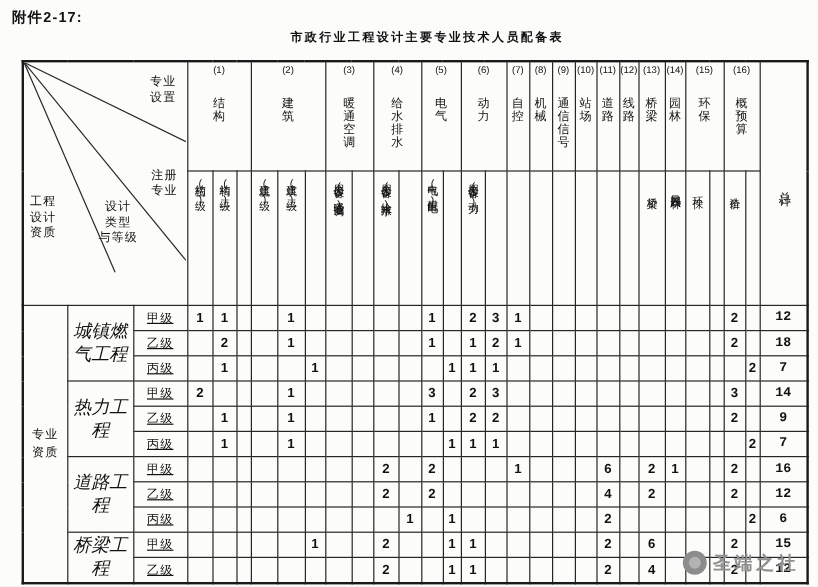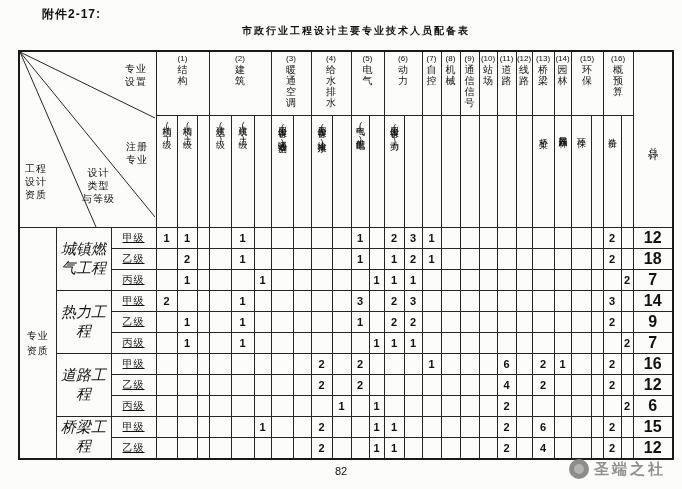--- a/index.html
+++ b/index.html
@@ -1,31 +1,31 @@
 <!DOCTYPE html>
 <html><head>
 <meta charset="utf-8">
 <style>
   html,body{margin:0;padding:0;background:#e8e8e8;}
   .page{position:relative;width:682px;height:489px;background:#fcfcfa;color:#111;
         font-family:"Liberation Sans","DejaVu Sans",sans-serif;overflow:hidden;}
-  .attach{position:absolute;left:10px;top:6px;font-size:12px;font-weight:700;letter-spacing:1px;margin-left:32px;}
+  .attach{position:absolute;left:10px;top:6px;font-size:12px;font-weight:700;letter-spacing:1px;}
   .title{position:absolute;left:30px;right:0;top:24px;text-align:center;font-size:10px;font-weight:700;letter-spacing:2px;}
   table{border-collapse:collapse;table-layout:fixed;position:absolute;left:18px;top:50px;border:2px solid #1a1a1a;}
   td,th{border:1px solid #262626;padding:0;text-align:center;vertical-align:middle;overflow:hidden;font-weight:400;}
   tr.hr1{height:64px;} tr.hr2{height:112px;} tr.br{height:21px;}
   .gcell{vertical-align:top;padding-top:2px;}
   .gnum{display:block;font-size:8px;line-height:10px;}
-  .gname{width:12px;margin:0 auto;word-break:break-all;line-height:11px;font-size:10px;}
+  .gname{width:12px;margin:17px auto;word-break:break-all;line-height:11px;font-size:10px;}
   .scell{vertical-align:top;padding-top:3px;}
   .v{writing-mode:vertical-rl;text-orientation:upright;letter-spacing:1px;line-height:1;display:inline-block;}
   .scell .v{font-size:9px;max-height:106px;}
   .thead-total .vt{writing-mode:vertical-rl;text-orientation:upright;font-size:10px;letter-spacing:3px;display:inline-block;}
   .num{font-size:11px;font-weight:700;}
-  .total{font-size:16px;font-weight:700;}
+  .total{font-size:11px;font-weight:700;font-family:Liberation Mono, monospace;}
   .grade{font-size:10px;letter-spacing:1px;text-decoration:underline;}
   .rgname{font-size:15px;font-style:italic;}
   .qual{font-size:10px;white-space:pre-line;line-height:15px;letter-spacing:1px;}
   .corner{padding:0;vertical-align:top;}
   .corner-box{position:relative;width:135px;height:175px;}
   .diag{position:absolute;left:0;top:0;}
   .diag line{stroke:#262626;stroke-width:1;}
   .c-lab{position:absolute;font-size:10px;line-height:13px;white-space:pre-line;text-align:center;letter-spacing:1px;}
   .pageno{position:absolute;left:0;right:0;top:465px;text-align:center;font-size:11px;}
   .wm{position:absolute;right:16px;top:459px;display:flex;align-items:center;gap:5px;color:#8f8f8f;}
@@ -522,18 +522,17 @@
             <td class="num"></td>
             <td class="num"></td>
             <td class="num"></td>
             <td class="num">2</td>
             <td class="num"></td>
             <td class="num total">12</td>
           </tr>
         </tbody>
       </table>
     </div>
-  <div class="pageno">82</div>
   <div class="wm">
     <span class="wm-logo"></span>
     <span class="wm-text">圣端之社</span>
   </div>
 </div>
 
 </body></html>

